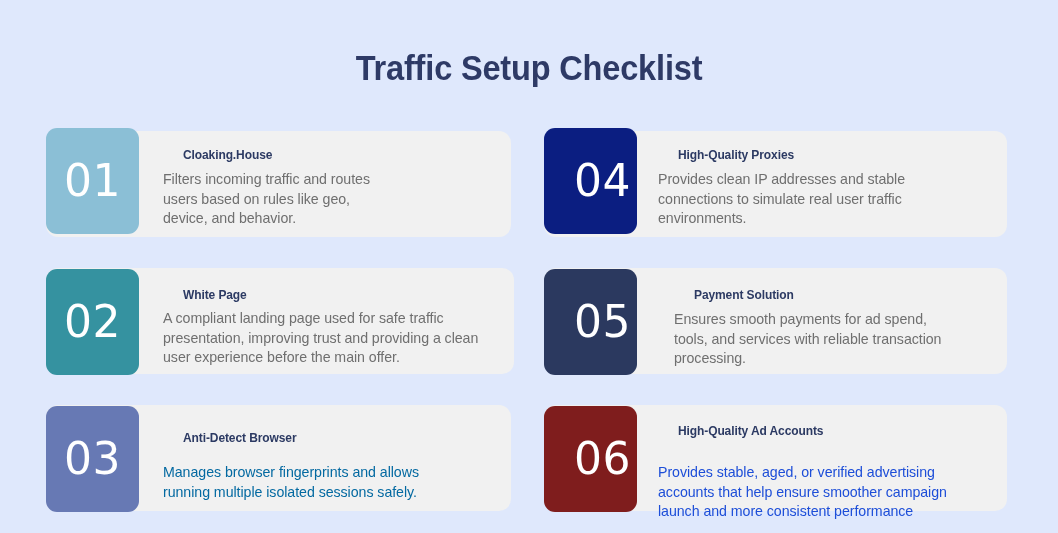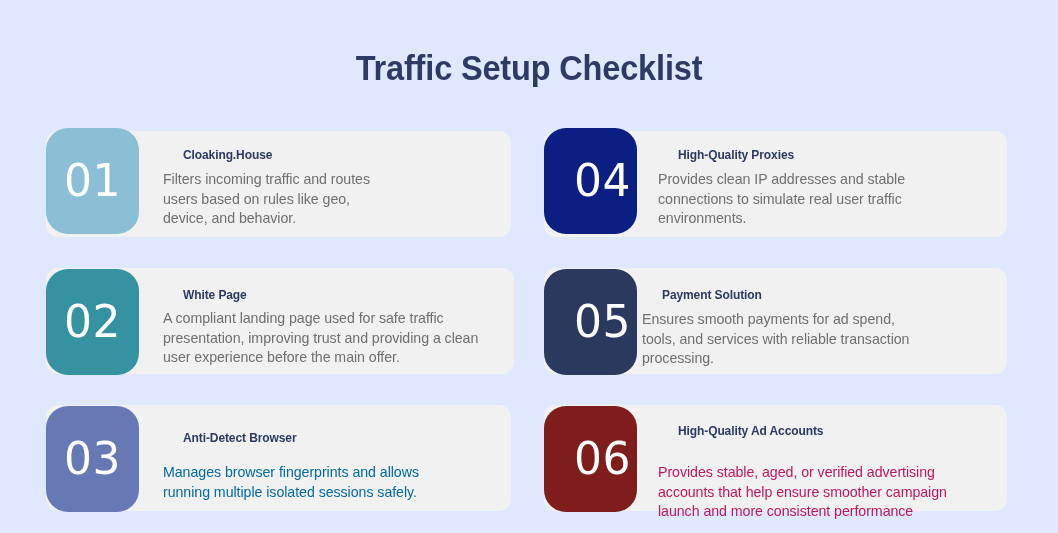--- a/index.html
+++ b/index.html
@@ -62,21 +62,21 @@
     border-radius: 12px;
     height: 106px;
   }
 
   .badge {
     position: absolute;
     left: 46px;
     top: 0;
     width: 93px;
     height: 106px;
-    border-radius: 22px;
+    border-radius: 11px;
     display: flex;
     align-items: center;
     justify-content: center;
     z-index: 2;
   }
 
   .badge-number {
     color: #ffffff;
     font-size: 44px;
     line-height: 44px;
@@ -127,21 +127,21 @@
 
   
   .card-4 { left: 498px; top: 0; }
   .card-4 .card-body { left: 46px; width: 463px; }
   .card-4 .card-text { left: 160px; top: 16px; }
   .card-4 .card-desc { margin-top: 4px; }
 
   .card-5 { left: 498px; top: 137px; }
   .card-5 .card-body { left: 46px; width: 463px; }
   .card-5 .badge { top: 4px; }
-  .card-5 .card-text { left: 144px; top: 19px; }
+  .card-5 .card-text { left: 176px; top: 19px; }
   .card-5 .card-desc { margin-top: 4px; }
 
   .card-6 { left: 498px; top: 274px; }
   .card-6 .card-body { left: 46px; width: 463px; }
   .card-6 .badge { top: 4px; }
   .card-6 .card-text { left: 160px; top: 18px; }
   .card-6 .card-desc { margin-top: 4px; }
 
   .card-4 .badge, .card-5 .badge, .card-6 .badge { left: 46px; padding-left: 24px; }
 </style>
@@ -209,18 +209,18 @@
       </div>
     </div>
 
     <div class="card card-6">
       <div class="card-body" style="background: rgb(241, 241, 241);"></div>
       <div class="badge" style="background: #7f1d1d;">
         <span class="badge-number">06</span>
       </div>
       <div class="card-text">
         <div class="card-title">High-Quality Ad Accounts</div>
-        <div class="card-desc" style="width: 330px; color: #be185d; margin-top: 21px;">Provides stable, aged, or verified advertising accounts that help ensure smoother campaign launch and more consistent performance</div>
+        <div class="card-desc" style="width: 330px; color: #1d4ed8; margin-top: 21px;">Provides stable, aged, or verified advertising accounts that help ensure smoother campaign launch and more consistent performance</div>
       </div>
     </div>
 
   </div>
 </div>
 
 </body></html>

